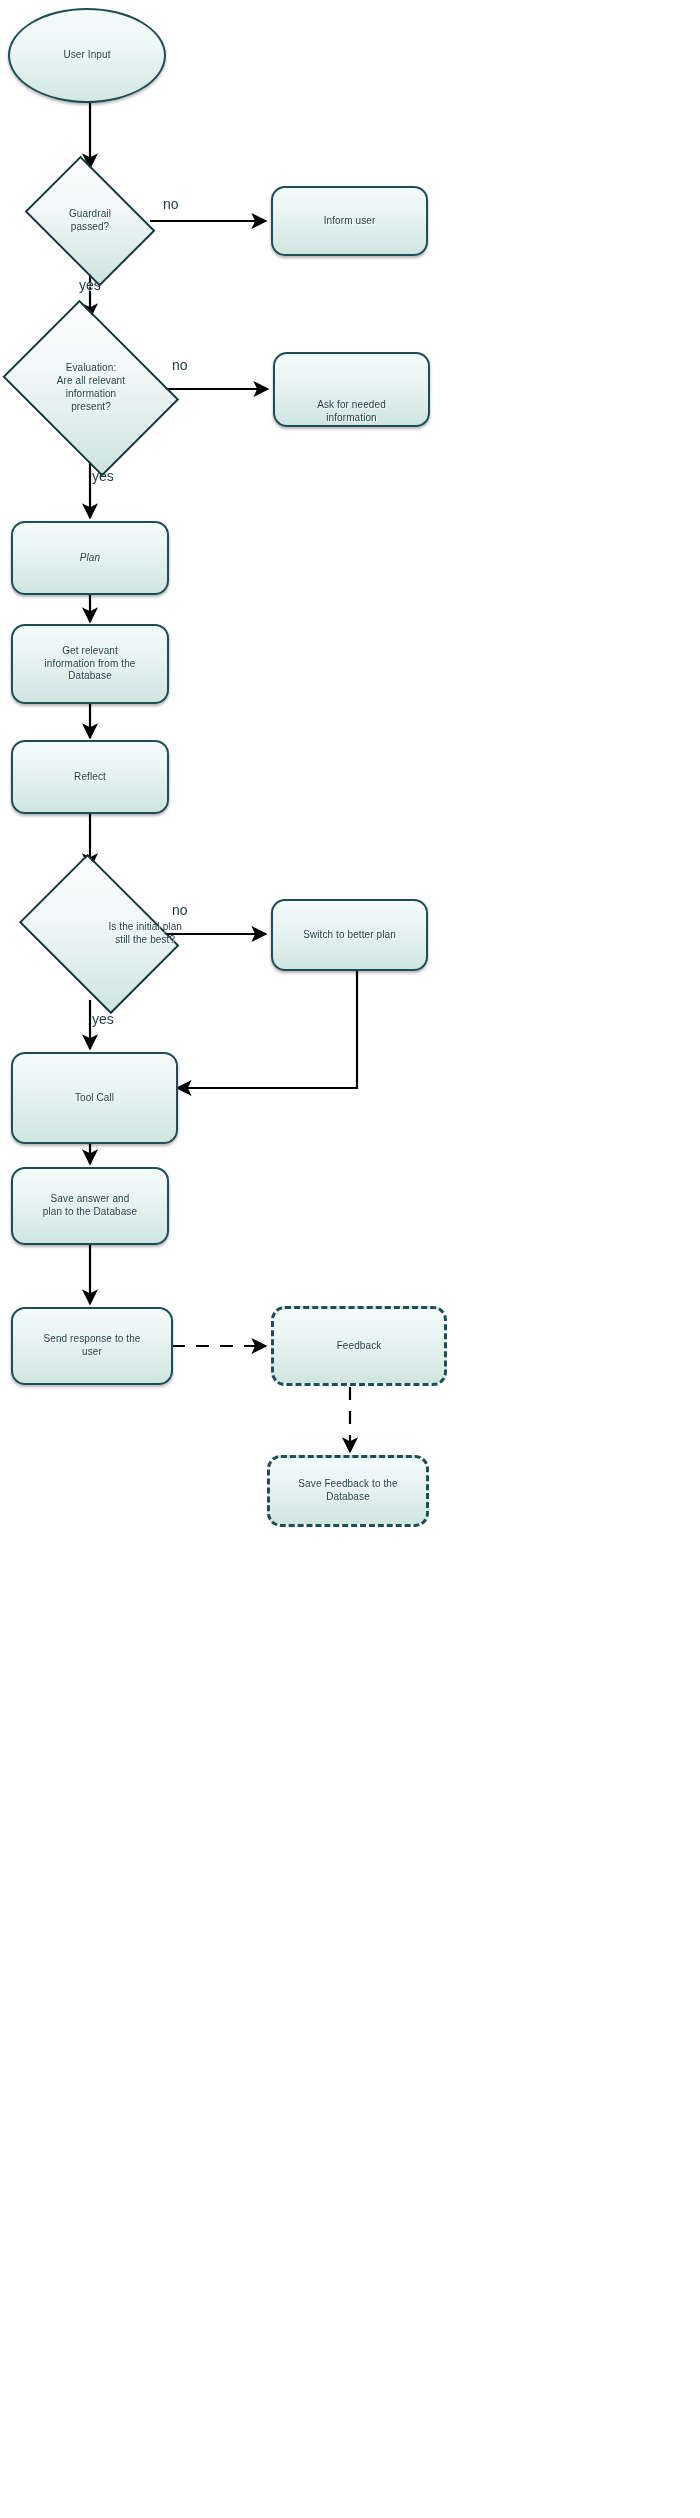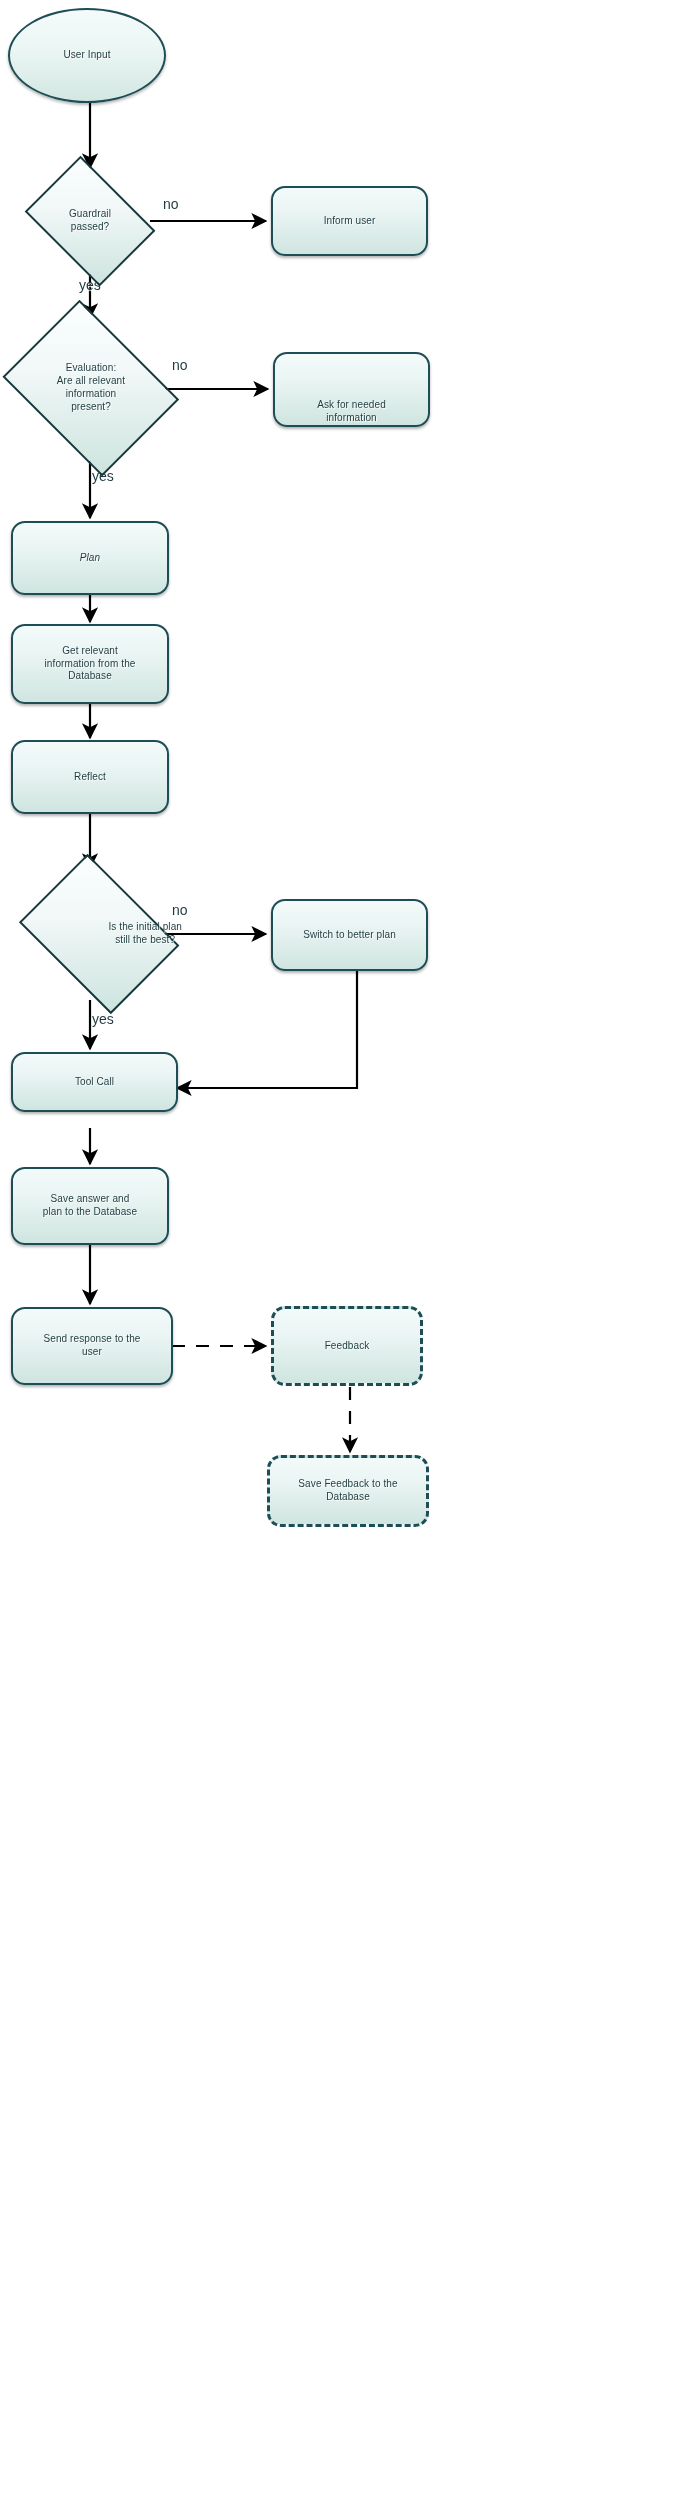--- a/index.html
+++ b/index.html
@@ -197,39 +197,39 @@
     <span class="label">
       <span>Is the initial plan</span><br>
       <span>still the best?</span>
     </span>
   </div>
 
   <div class="node box" style="left:271px; top:899px; width:157px; height:72px;">
     <span class="label">Switch to better plan</span>
   </div>
 
-  <div class="node box" style="left:11px; top:1052px; width:167px; height:60px;">
+  <div class="node box" style="left:11px; top:1052px; width:167px; height:92px;">
     <span class="label">Tool Call</span>
   </div>
 
   <div class="node box" style="left:11px; top:1167px; width:158px; height:78px;">
     <span class="label">
       <span>Save answer and</span><br>
       <span>plan to the Database</span>
     </span>
   </div>
 
   <div class="node box" style="left:11px; top:1307px; width:162px; height:78px;">
     <span class="label">
       <span>Send response to the</span><br>
       <span>user</span>
     </span>
   </div>
 
-  <div class="node box dashed" style="left:271px; top:1306px; width:152px; height:80px;">
+  <div class="node box dashed" style="left:271px; top:1306px; width:176px; height:80px;">
     <span class="label">Feedback</span>
   </div>
 
   <div class="node box dashed" style="left:267px; top:1455px; width:162px; height:72px;">
     <span class="label">
       <span>Save Feedback to the</span><br>
       <span>Database</span>
     </span>
   </div>
 

